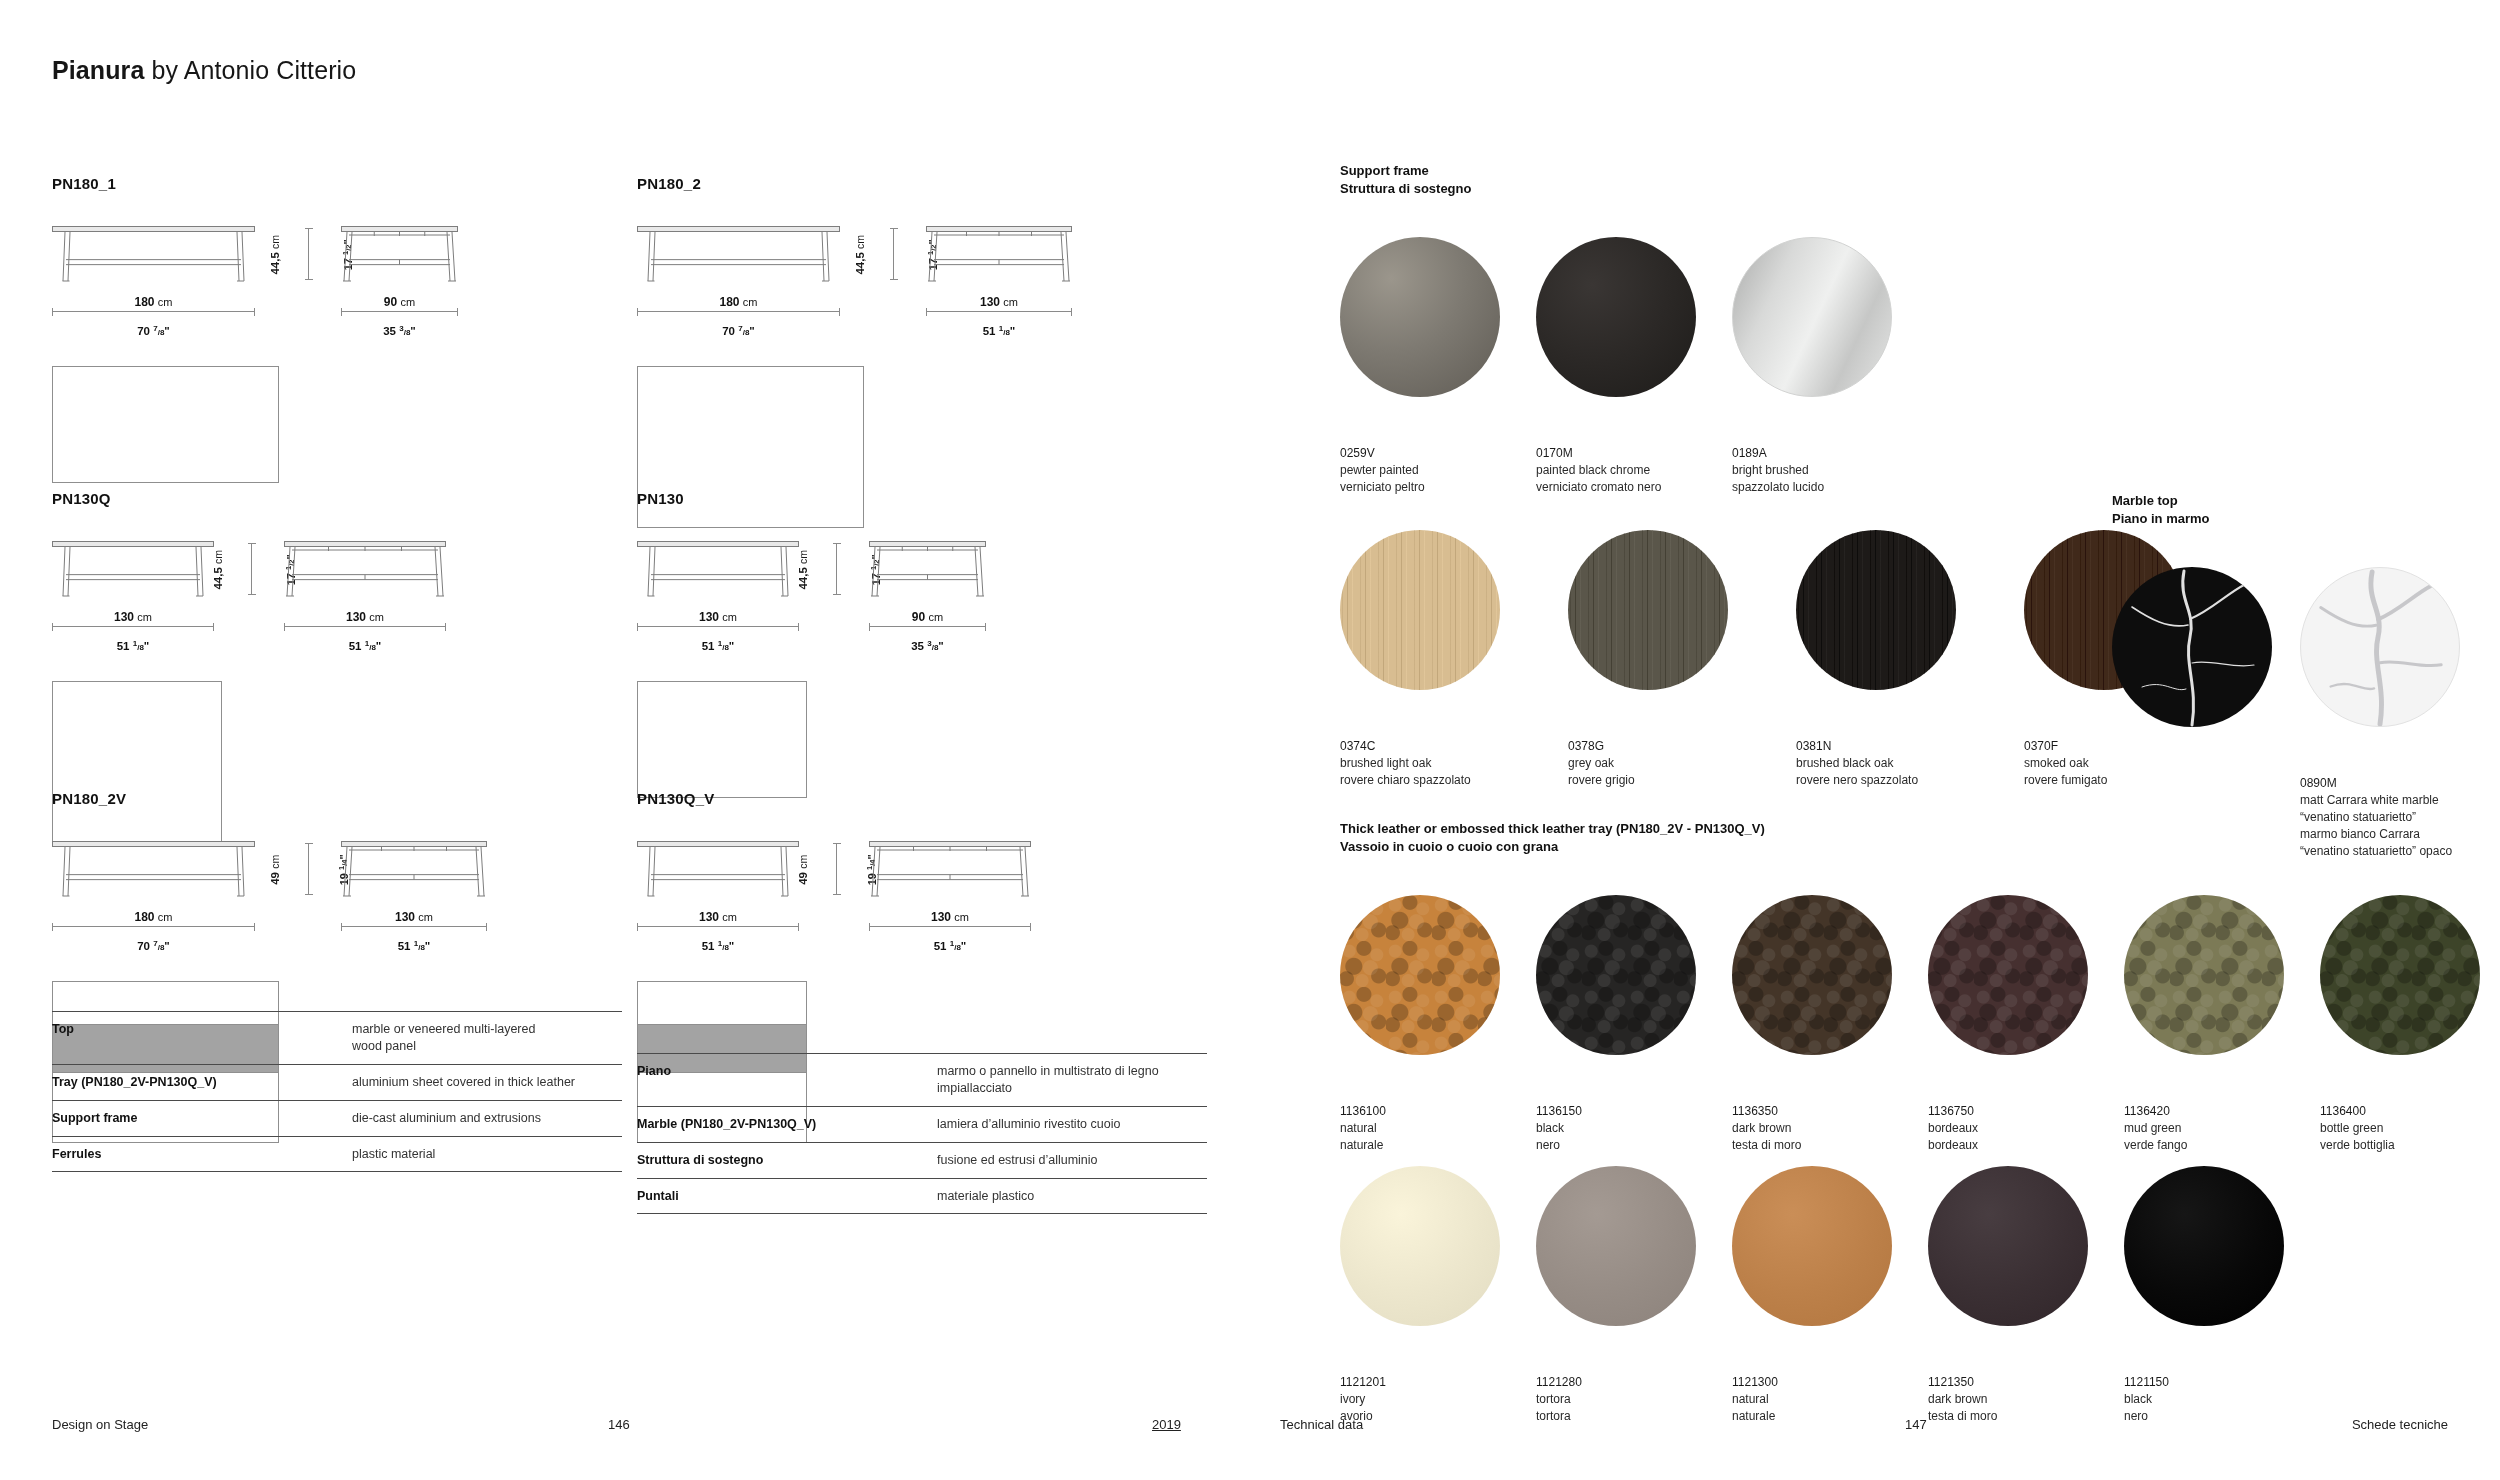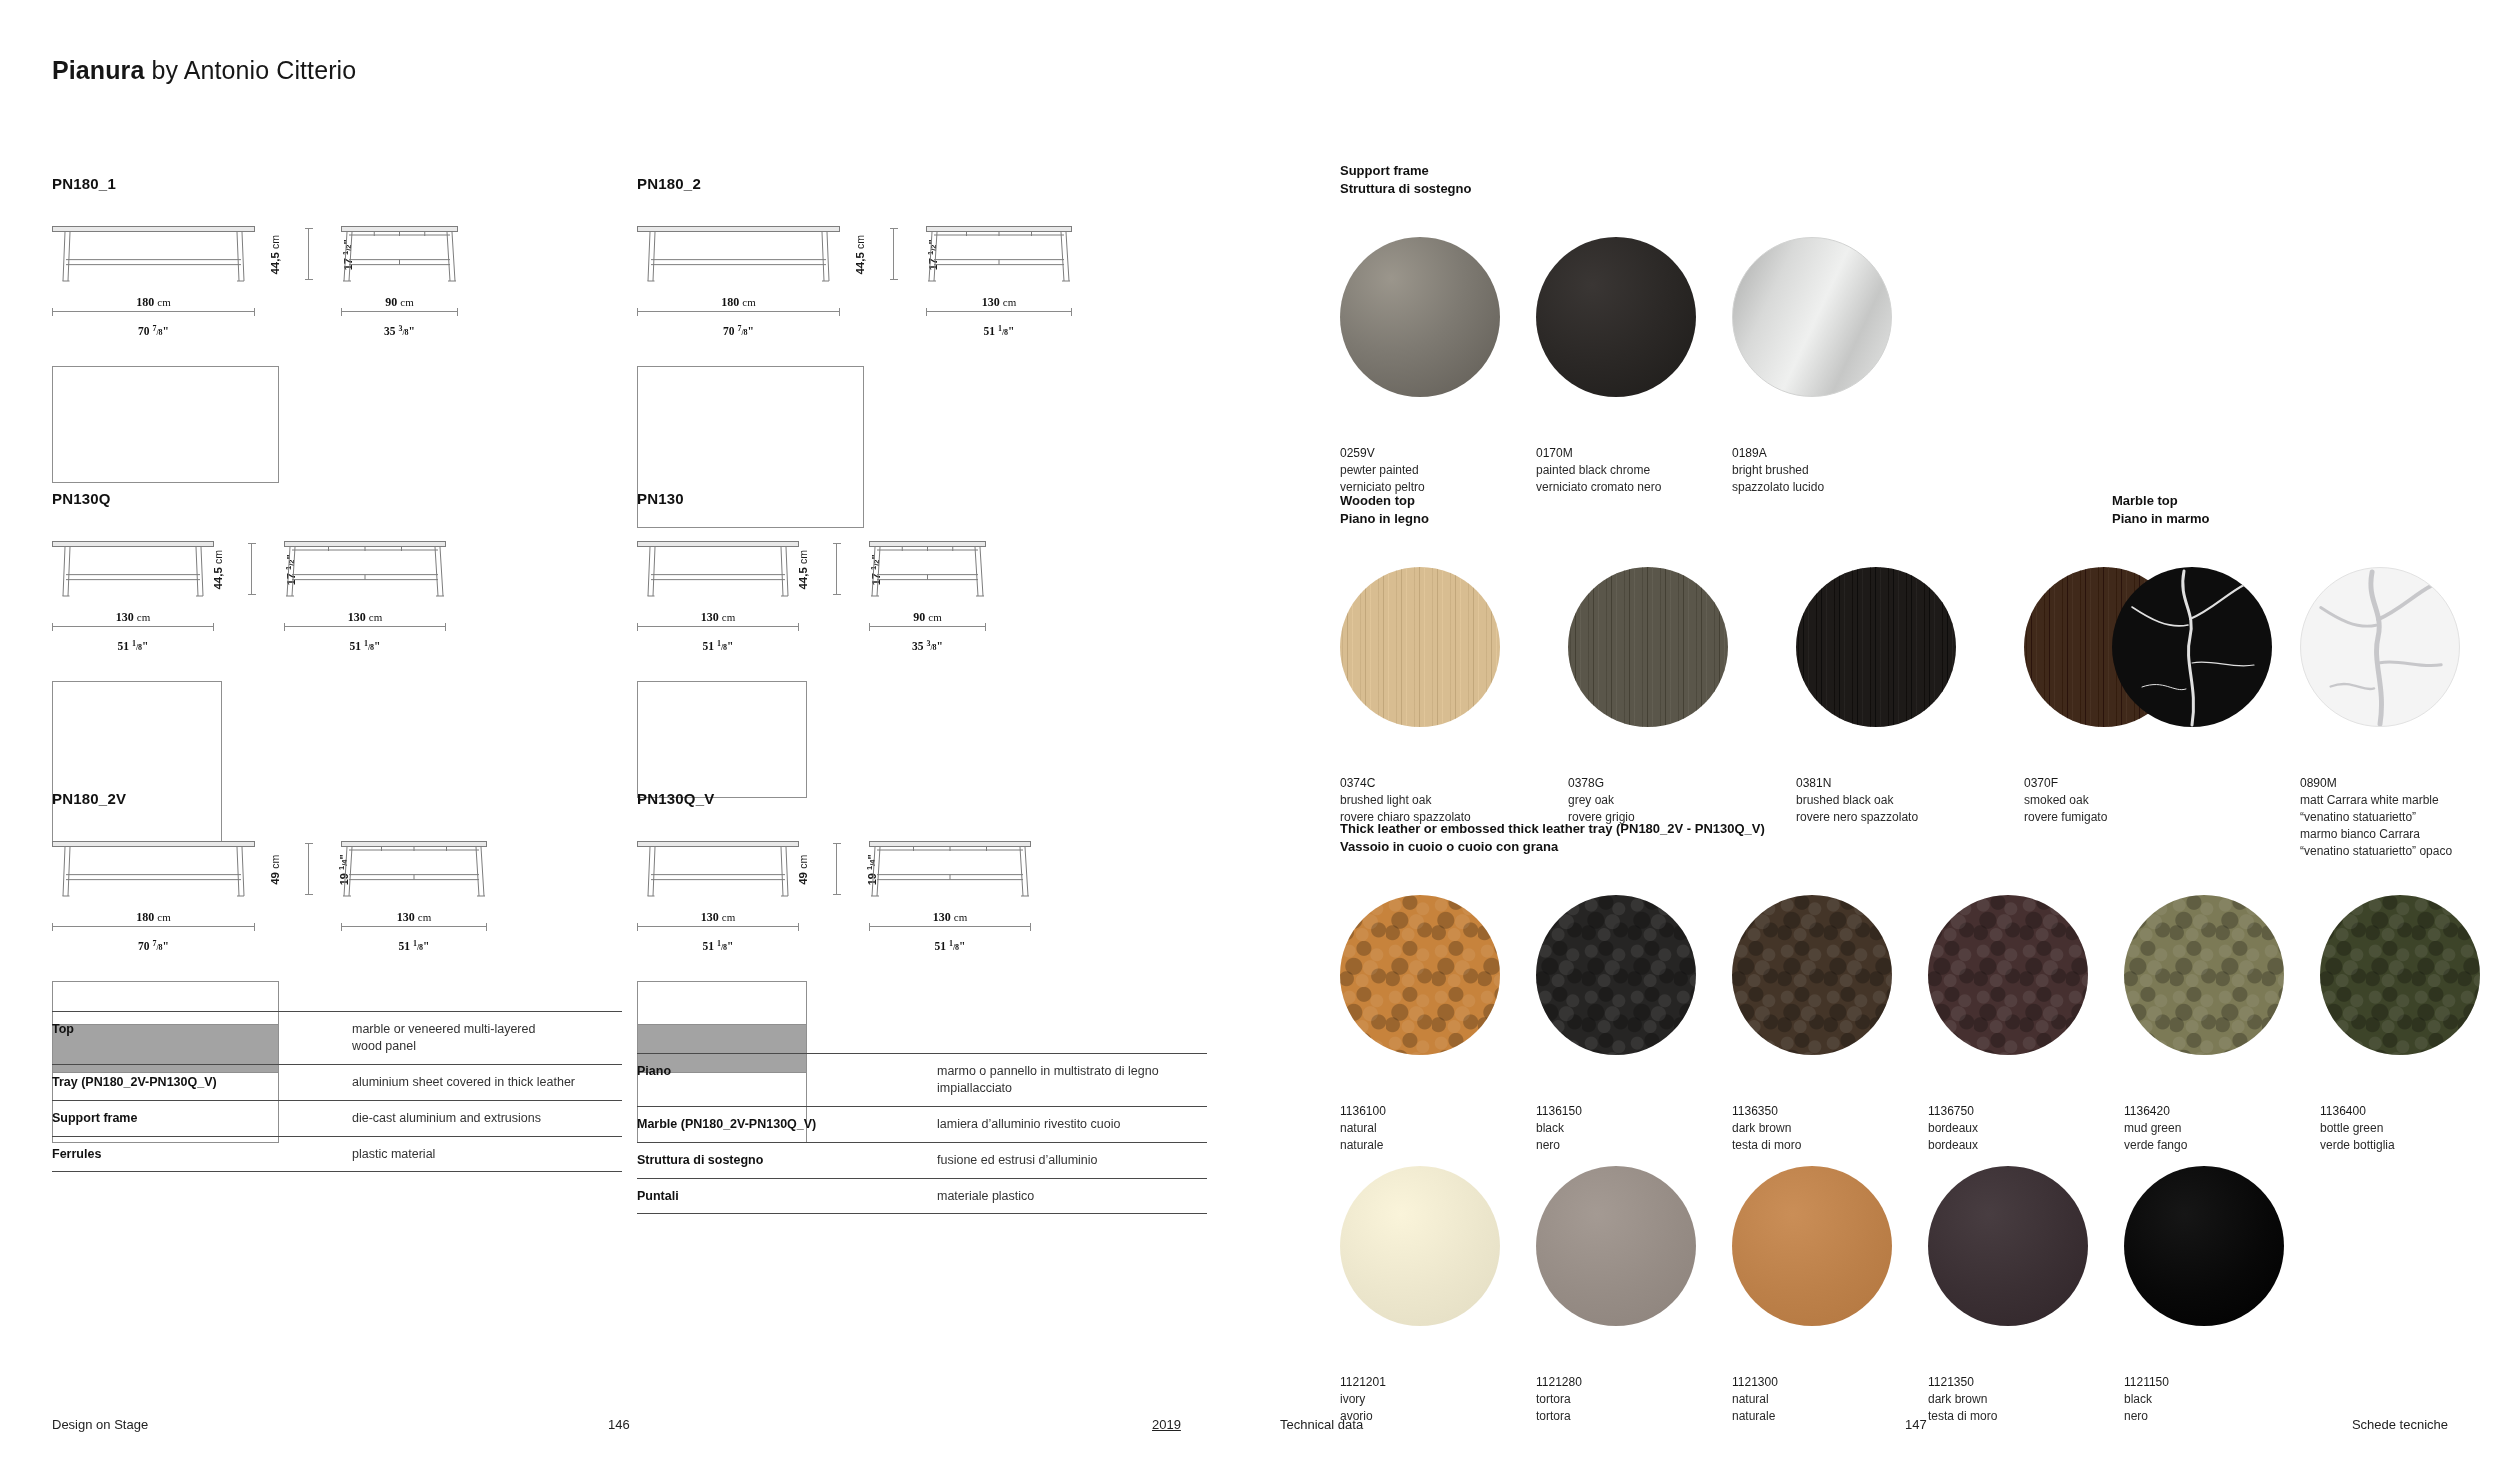--- a/index.html
+++ b/index.html
@@ -25,21 +25,21 @@
   .dwg-code {
     font-size: 15px; font-weight: 700; color: #111;
     letter-spacing: .2px; margin-bottom: 34px;
   }
   .dwg-views { position: relative; display: flex; align-items: flex-start; }
 
   .view { position: relative; }
   .elev { position: relative; }
   .elev svg { display: block; }
 
-  .hdim { margin-top: 7px; font-family: Liberation Serif, serif; }
+  .hdim { margin-top: 7px; }
   .hdim .vals { text-align: center; line-height: 1.25; }
   .hdim .cm { font-size: 12px; font-weight: 700; color: #111; }
   .hdim .cm em { font-weight: 400; font-style: normal; font-size: 11px; }
   .hdim .in { font-size: 11.5px; font-weight: 700; color: #111; }
   .hdim .in sup { font-size: 8px; font-weight: 700; vertical-align: .45em; }
   .hdim .in sub { font-size: 8px; font-weight: 700; vertical-align: .05em; }
   .dimline {
     position: relative; height: 7px; margin-bottom: 2px;
     border-top: 1px solid #8a8a8a;
   }
@@ -543,24 +543,20 @@
             <div class="disc" style="background:linear-gradient(115deg, #a9aaa9 0%, #d8d9d8 28%, #eff0ef 52%, #c6c7c6 74%, #e6e7e6 100%);border:1px solid #d2d3d2;"></div>
             <div class="sw-cap">
               <div class="code">0189A</div>
               <div>bright brushed</div>
               <div>spazzolato lucido</div>
             </div>
           </div>
         </div>
       </div>
       <div class="group" style="left: 1340px; top: 492px;">
-        <div class="group-hd">
-          <div>Wooden top</div>
-          <div class="it">Piano in legno</div>
-        </div>
         <div class="swatches" style="margin-top:38px">
           <div class="sw" style="width:228px">
             <div class="disc" style="background:#d8bd91;">
               <div class="tex" style="background:repeating-linear-gradient(90deg,rgba(0,0,0,0) 0px, rgba(0,0,0,0) 2px,#c2a77b 2px,#c2a77b 3px,rgba(0,0,0,0) 3px, rgba(0,0,0,0) 7px,#b09569 7px,#b09569 8px,rgba(0,0,0,0) 8px, rgba(0,0,0,0) 12px,#e8cda1 12px,#e8cda1 13px,rgba(0,0,0,0) 13px, rgba(0,0,0,0) 18px);opacity:.55"></div>
             </div>
             <div class="sw-cap">
               <div class="code">0374C</div>
               <div>brushed light oak</div>
               <div>rovere chiaro spazzolato</div>
             </div>

